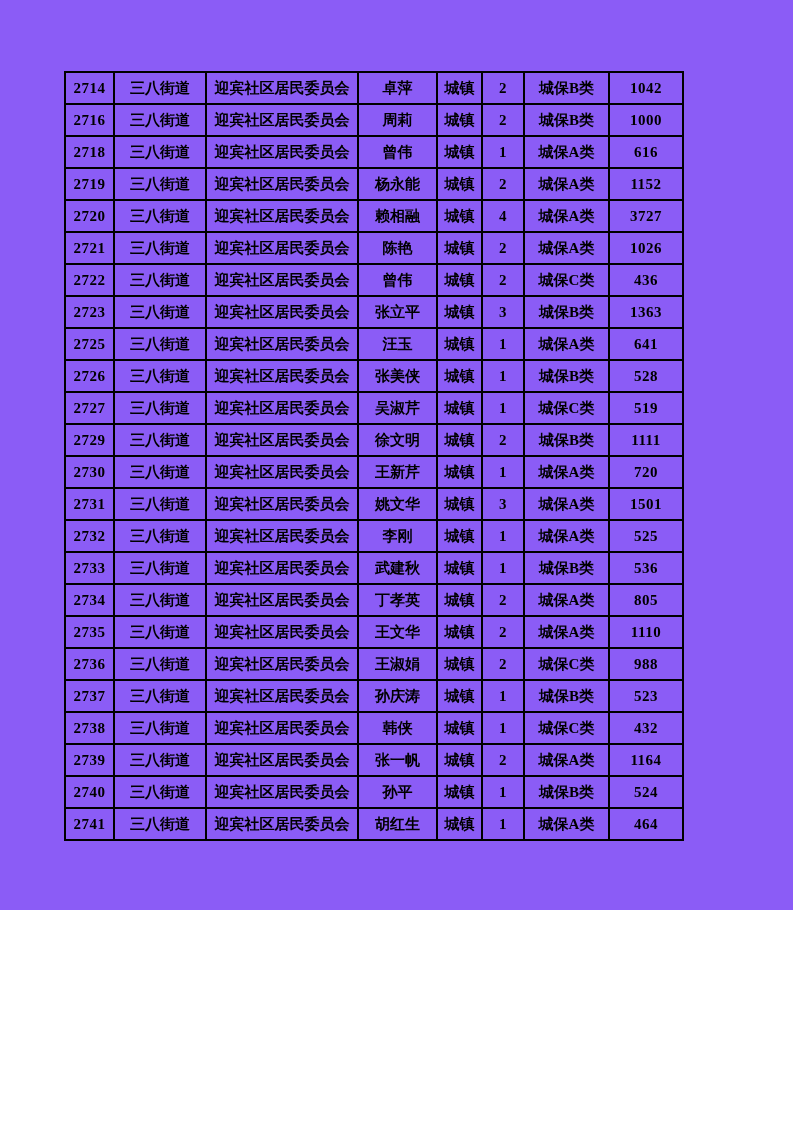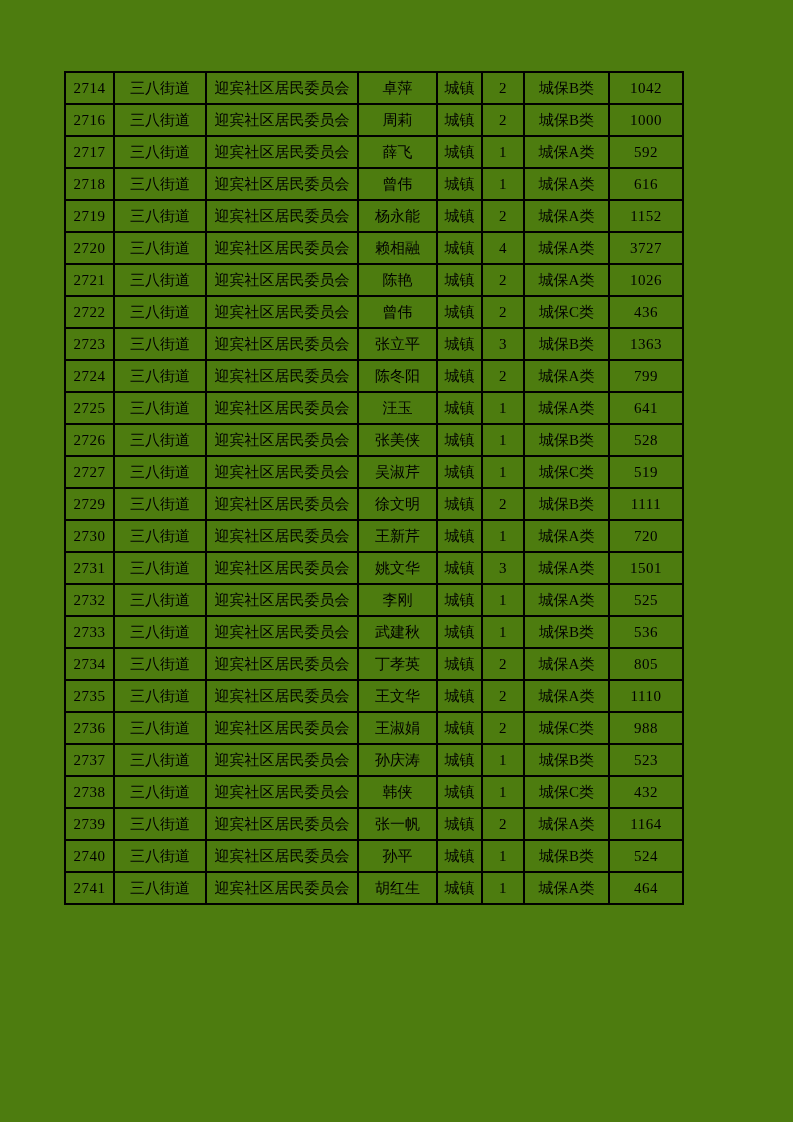--- a/index.html
+++ b/index.html
@@ -12,23 +12,24 @@
     background: #ffffff;
     position: relative;
     font-family: "Liberation Serif", "DejaVu Serif", serif;
     color: #000000;
   }
   .page {
     position: absolute;
     left: 0;
     top: 0;
     width: 793px;
-    height: 1122px;
-    background: #4d7c0f;
+    height: 910px;
+    background: #8b5cf6;
     overflow: hidden;
+    font-weight: bold;
   }
   table.roster {
     position: absolute;
     left: 64px;
     top: 71px;
     width: 618px;
     border-collapse: collapse;
     table-layout: fixed;
     font-size: 15px;
   }
@@ -80,30 +81,20 @@
     <td class="c-serial">2716</td>
     <td class="c-street">三八街道</td>
     <td class="c-committee">迎宾社区居民委员会</td>
     <td class="c-name">周莉</td>
     <td class="c-type">城镇</td>
     <td class="c-count">2</td>
     <td class="c-category">城保B类</td>
     <td class="c-amount">1000</td>
   </tr>
         <tr>
-    <td class="c-serial">2717</td>
-    <td class="c-street">三八街道</td>
-    <td class="c-committee">迎宾社区居民委员会</td>
-    <td class="c-name">薛飞</td>
-    <td class="c-type">城镇</td>
-    <td class="c-count">1</td>
-    <td class="c-category">城保A类</td>
-    <td class="c-amount">592</td>
-  </tr>
-        <tr>
     <td class="c-serial">2718</td>
     <td class="c-street">三八街道</td>
     <td class="c-committee">迎宾社区居民委员会</td>
     <td class="c-name">曾伟</td>
     <td class="c-type">城镇</td>
     <td class="c-count">1</td>
     <td class="c-category">城保A类</td>
     <td class="c-amount">616</td>
   </tr>
         <tr>
@@ -148,30 +139,20 @@
   </tr>
         <tr>
     <td class="c-serial">2723</td>
     <td class="c-street">三八街道</td>
     <td class="c-committee">迎宾社区居民委员会</td>
     <td class="c-name">张立平</td>
     <td class="c-type">城镇</td>
     <td class="c-count">3</td>
     <td class="c-category">城保B类</td>
     <td class="c-amount">1363</td>
-  </tr>
-        <tr>
-    <td class="c-serial">2724</td>
-    <td class="c-street">三八街道</td>
-    <td class="c-committee">迎宾社区居民委员会</td>
-    <td class="c-name">陈冬阳</td>
-    <td class="c-type">城镇</td>
-    <td class="c-count">2</td>
-    <td class="c-category">城保A类</td>
-    <td class="c-amount">799</td>
   </tr>
         <tr>
     <td class="c-serial">2725</td>
     <td class="c-street">三八街道</td>
     <td class="c-committee">迎宾社区居民委员会</td>
     <td class="c-name">汪玉</td>
     <td class="c-type">城镇</td>
     <td class="c-count">1</td>
     <td class="c-category">城保A类</td>
     <td class="c-amount">641</td>

